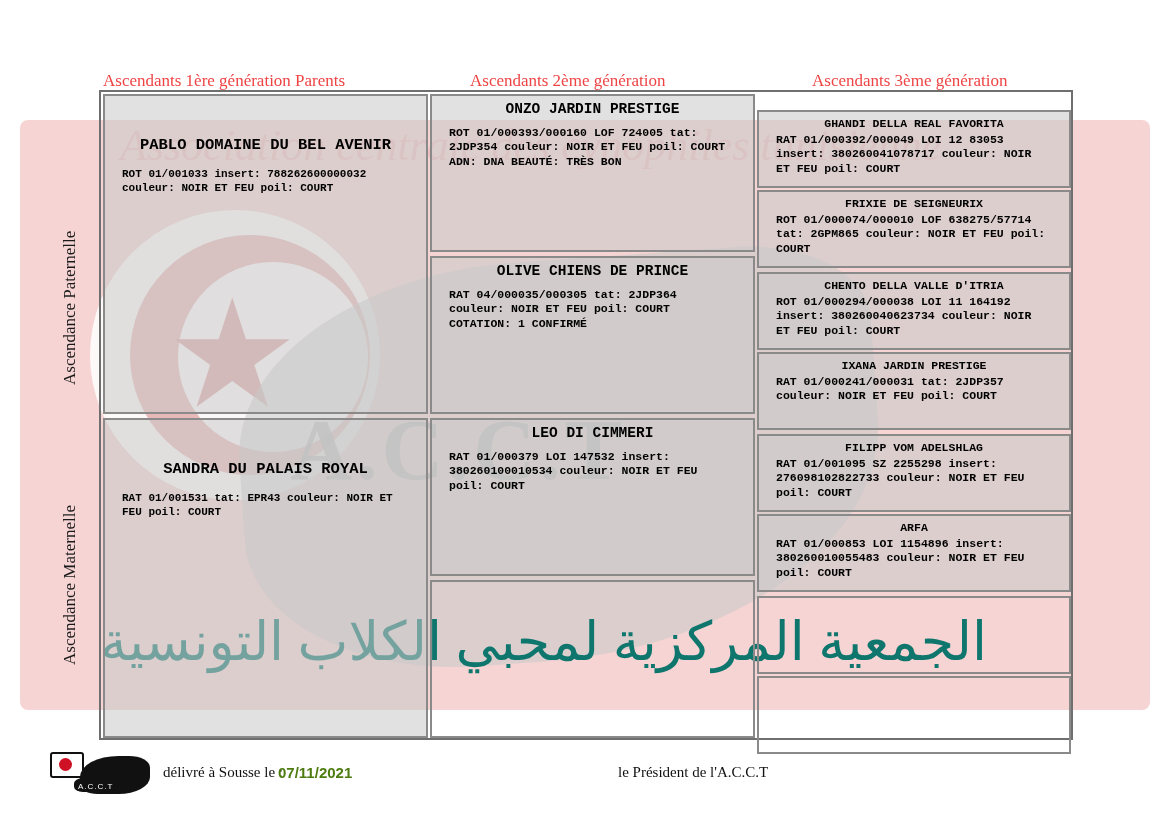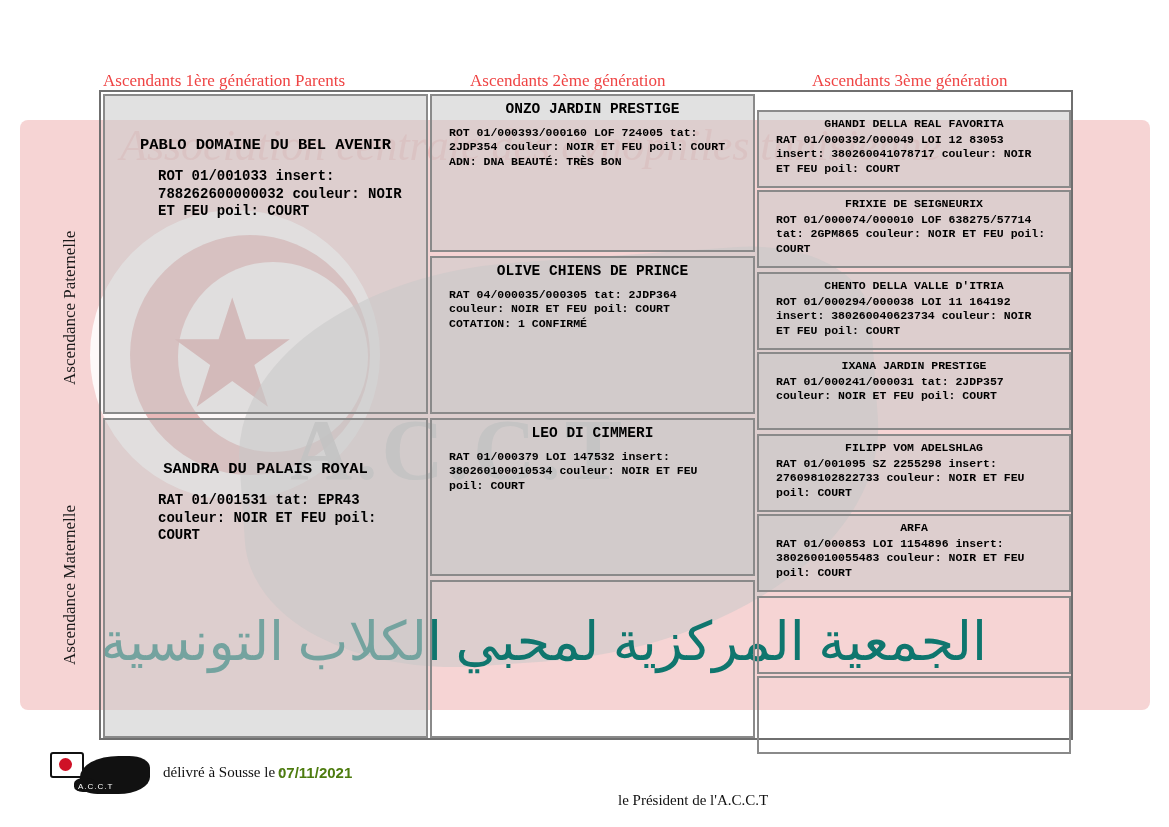--- a/index.html
+++ b/index.html
@@ -115,21 +115,21 @@
   }
   .cell .dt{
     display:block;
     font-weight:bold;
     line-height:1.25;
   }
 
   
   .g1{left:2px;width:325px;}
   .g1 .nm{font-size:15.5px;margin-bottom:14px;margin-top:12px;}
-  .g1 .dt{font-size:14px;margin-left:36px;}
+  .g1 .dt{font-size:11px;}
   #c-g1-1{top:2px;height:320px;padding-top:28px;}
   #c-g1-2{top:326px;height:320px;padding-top:28px;}
 
   
   .g2{left:329px;width:325px;}
   .g2 .nm{font-size:14.5px;margin-bottom:9px;}
   .g2 .dt{font-size:11.5px;}
   #c-g2-1{top:2px;height:158px;}
   #c-g2-2{top:164px;height:158px;}
   #c-g2-3{top:326px;height:158px;}
@@ -179,21 +179,20 @@
     white-space:nowrap;
   }
   #deliv-date{
     position:absolute;left:278px;top:18px;font-size:15px;color:#4d7c0f;
     font-weight:bold;font-family:"Liberation Sans", sans-serif;
     white-space:nowrap;
   }
   #president{
     position:absolute;left:618px;top:18px;font-size:15px;color:#111;
     white-space:nowrap;
-    margin-top:28px;
   }
 </style>
 </head>
 <body>
 
 <div id="watermark">
   <div class="wm-flag"></div>
   <div class="wm-circle"></div>
   <div class="wm-cres"></div>
   <div class="wm-cres2"></div>

